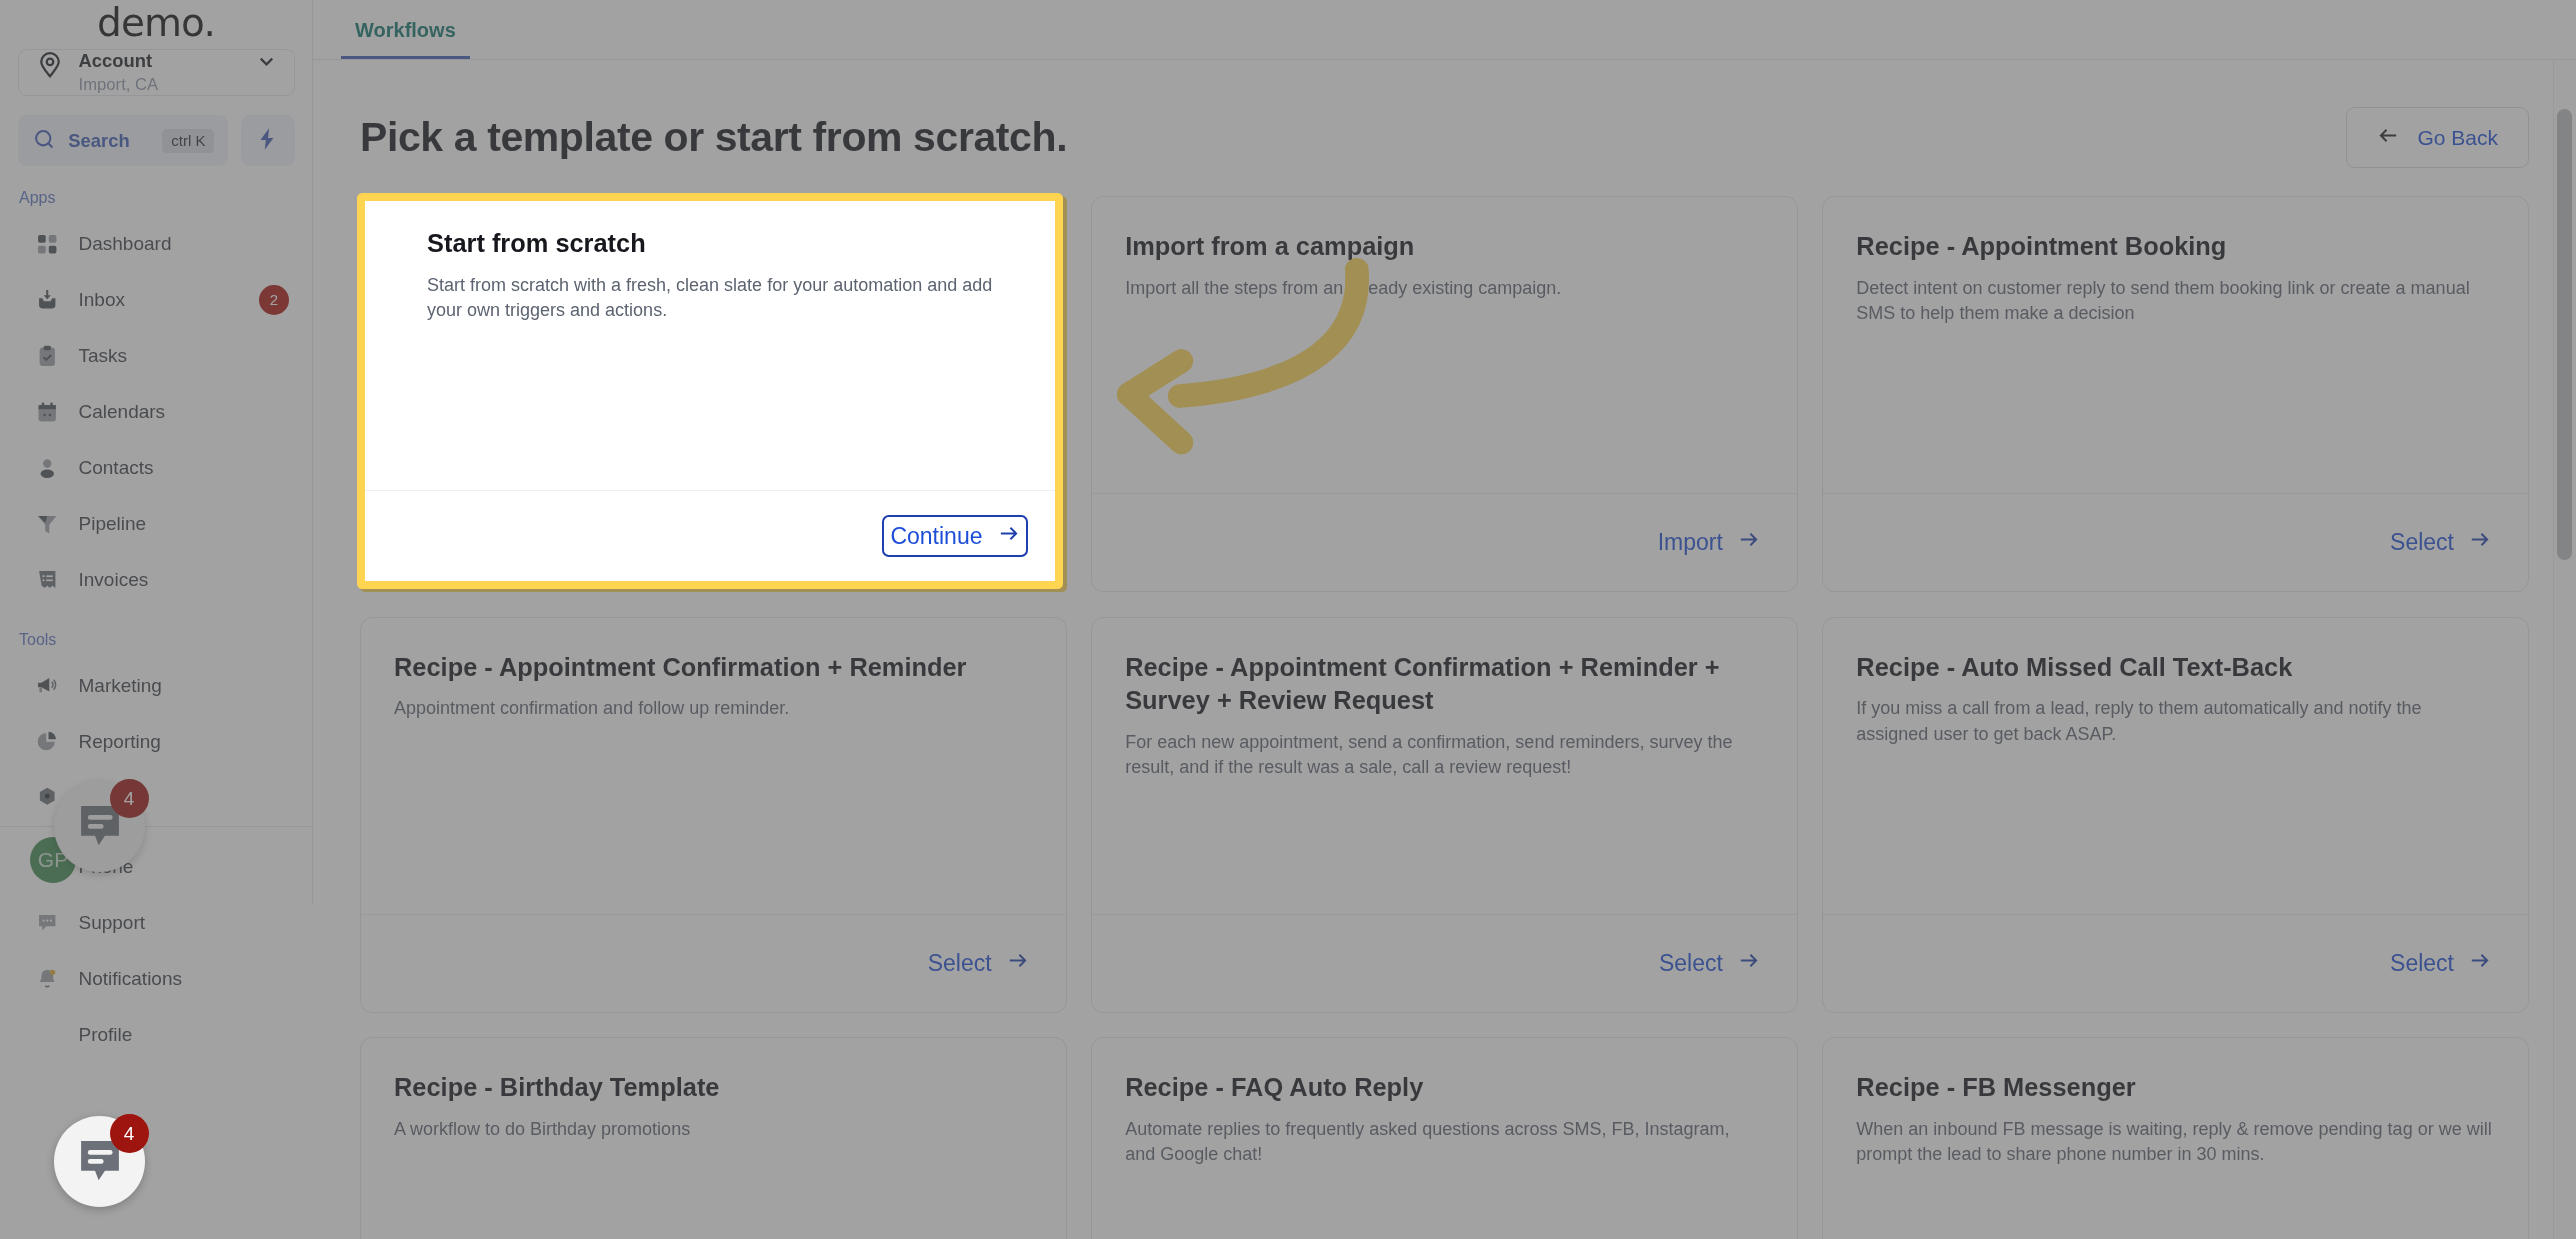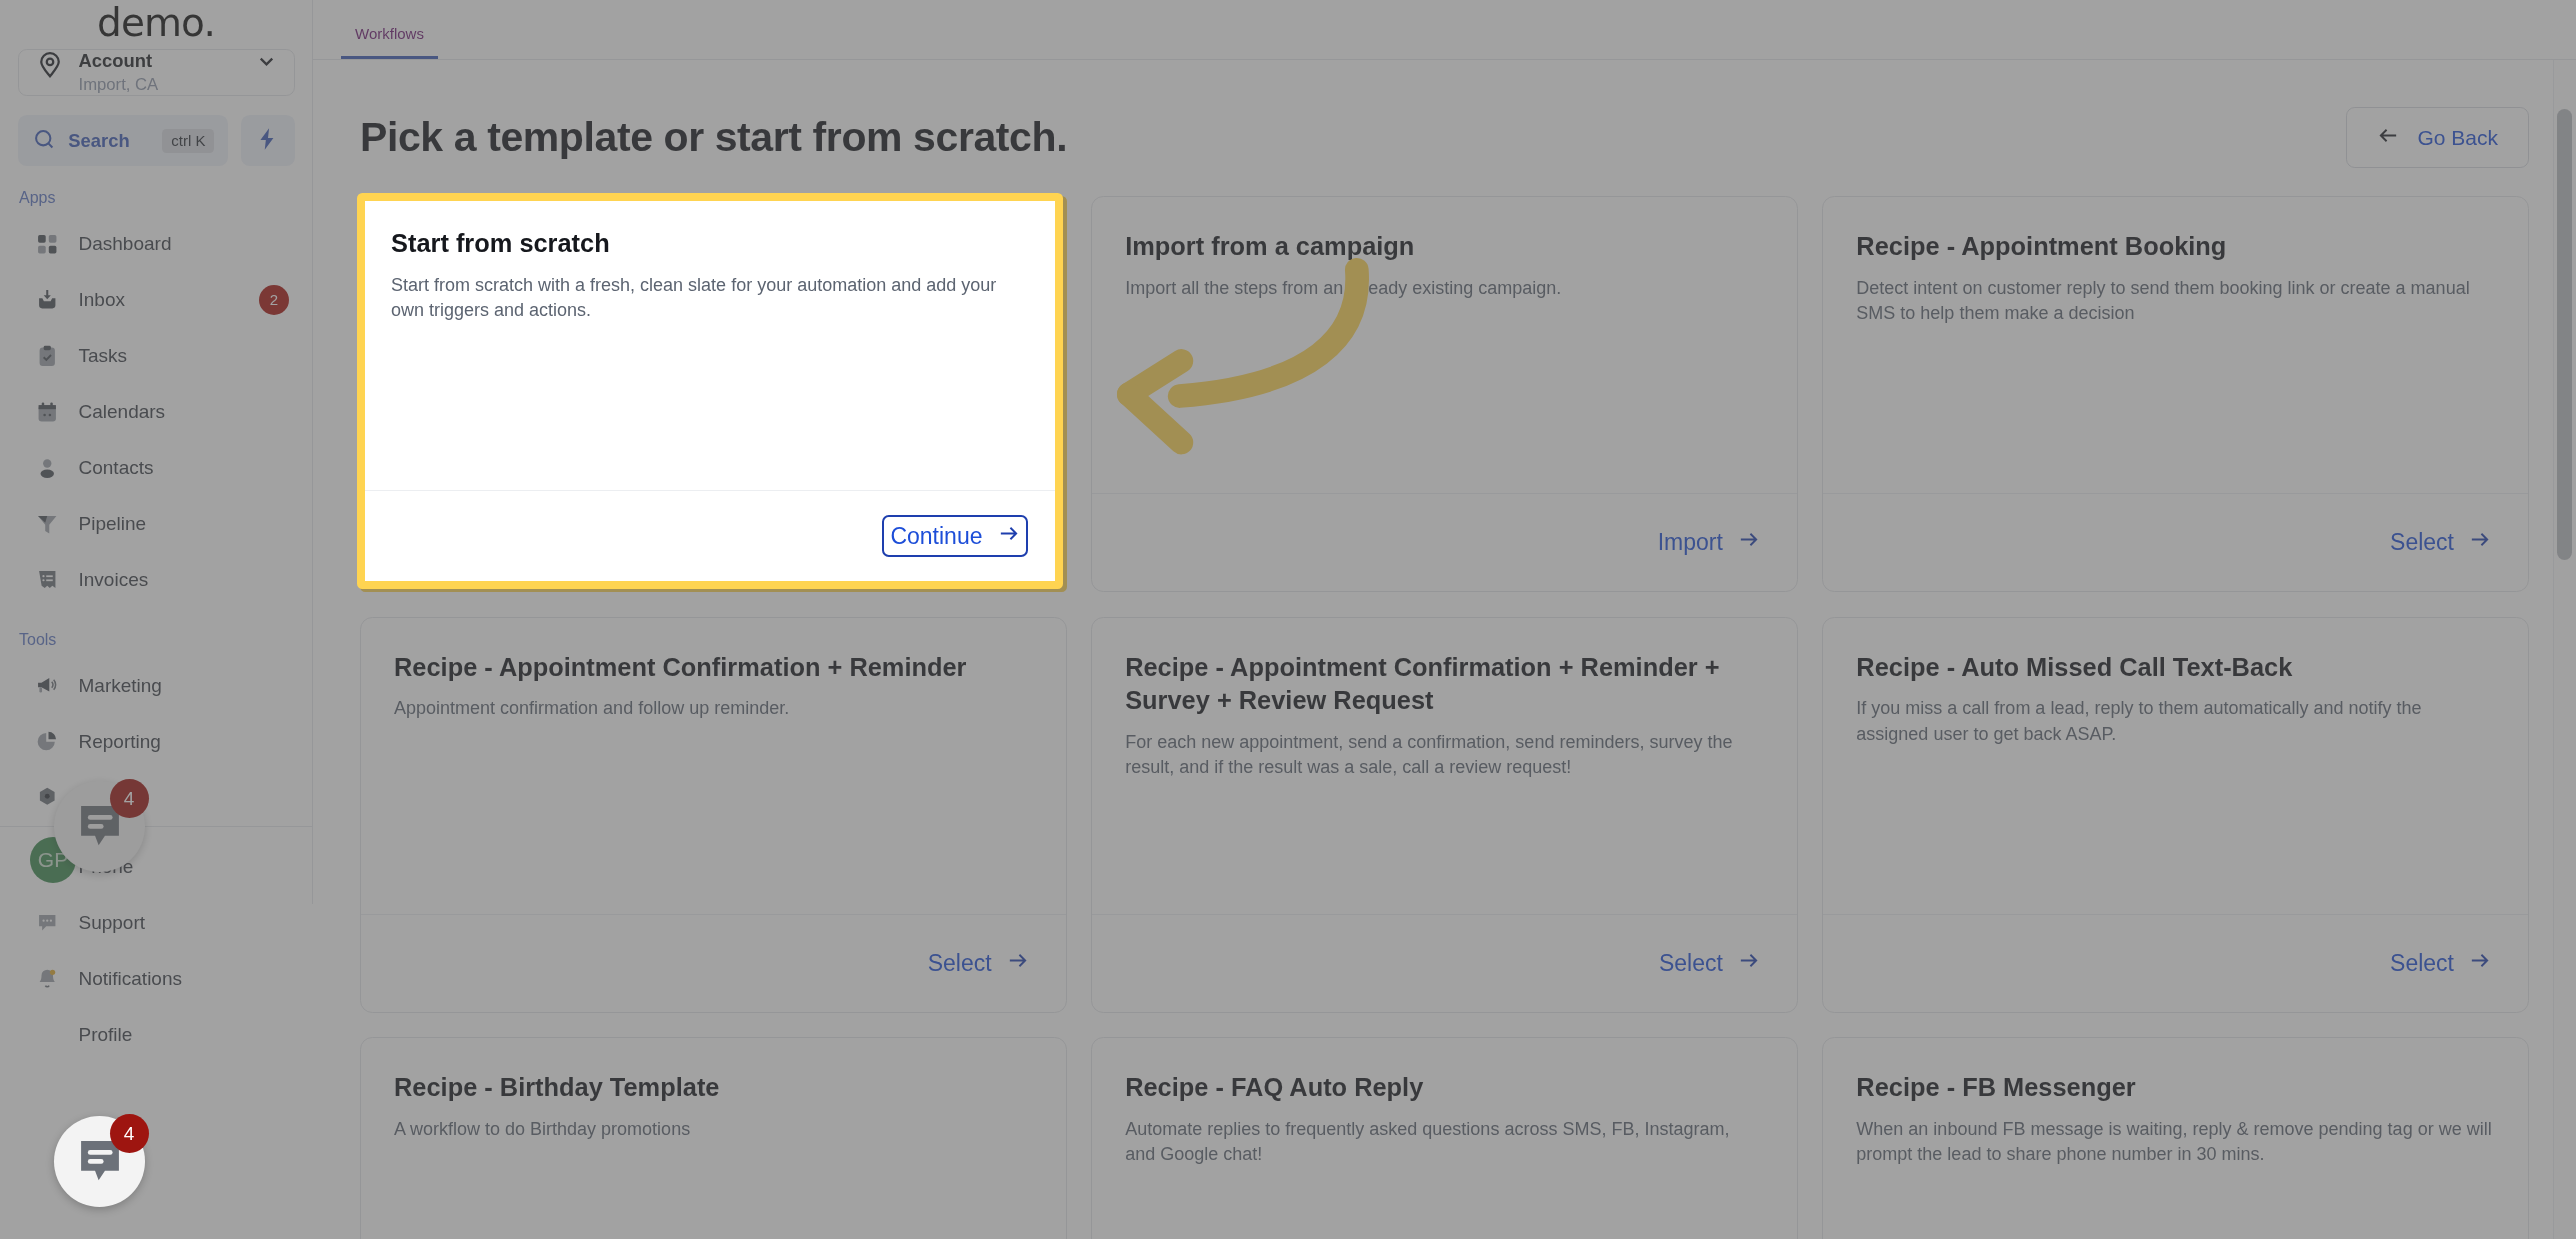--- a/index.html
+++ b/index.html
@@ -95,21 +95,21 @@
   }
 
   
   .main { flex: 1; height: 1239px; position: relative; background: #fff; overflow: hidden; }
 
   .topbar {
     height: 60px; border-bottom: 0.9px solid #e4e6ea;
     display: flex; align-items: flex-end; padding-left: 28px; position: relative;
   }
   .tab {
-    font-size: 15px; font-weight: 400; color: #701a75;
+    font-size: 20px; font-weight: 700; color: #0f766e;
     padding: 0 14px 14px 14px; border-bottom: 3.5px solid #3b5ab5; cursor: pointer;
   }
 
   .page-head {
     display: flex; align-items: center; justify-content: space-between;
     padding: 47px 47px 0 47px;
   }
   .page-title { font-size: 41px; font-weight: 700; color: #16181d; letter-spacing: -0.4px; }
   .go-back {
     border: 0.9px solid #d7dae0; border-radius: 8.8px; background: #fff;
@@ -136,21 +136,21 @@
   }
   .card-action {
     display: flex; align-items: center; gap: 14px;
     font-size: 23px; color: #1d4ed8; font-weight: 400; cursor: pointer;
   }
 
   
   .card.highlight {
     border: 8px solid #ffd451; border-radius: 5.3px;
   }
-  .card.highlight .card-body { padding: 26px 26px 0 26px; }
+  .card.highlight .card-body { padding: 26px 26px 0 26px; margin-left: 36px; }
   .card.highlight .card-foot { height: 91px; padding-right: 32px; }
   .focus-ring {
     outline: 2.6px solid #1e3fae; outline-offset: 3.5px; border-radius: 1.8px;
     padding: 1.8px 3.5px;
   }
 
   
   .arrow-overlay {
     position: absolute; left: 1048px; top: 254px;
     width: 351px; height: 228px; pointer-events: none; z-index: 30;

